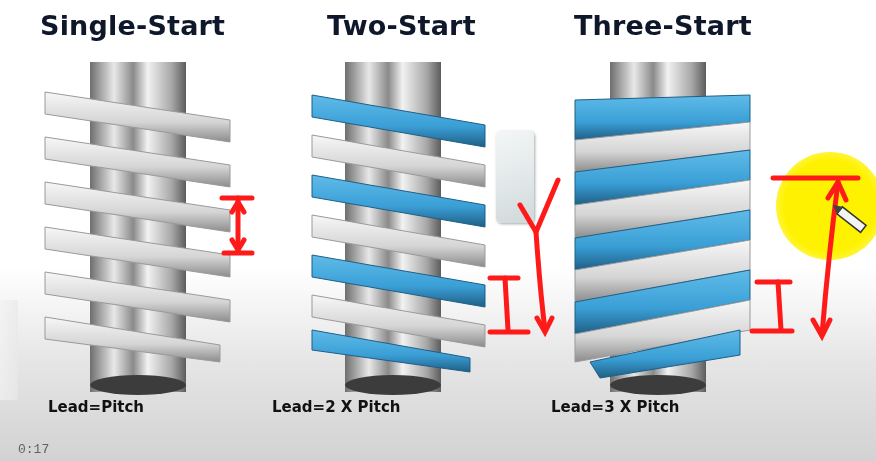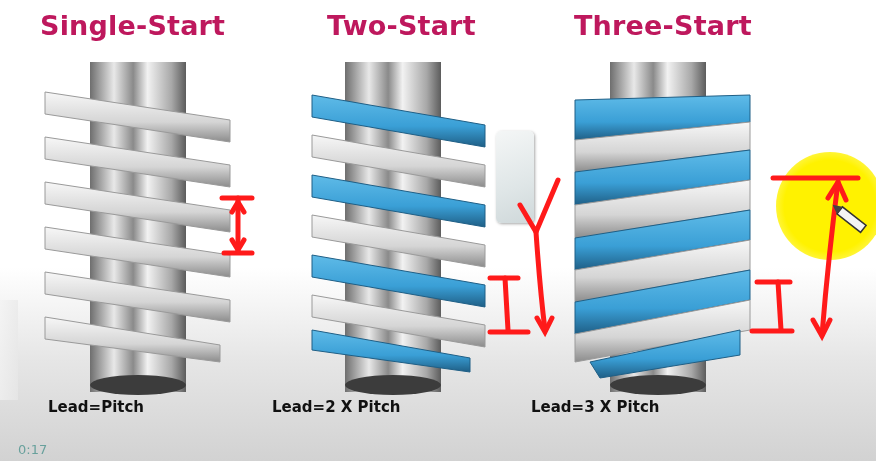--- a/index.html
+++ b/index.html
@@ -1,21 +1,21 @@
 <!DOCTYPE html>
 <html><head>
 <meta charset="utf-8">
 <style>
   html, body { margin:0; padding:0; }
   body { width:876px; height:461px; overflow:hidden; position:relative;
     font-family:"DejaVu Sans", sans-serif;
     background: linear-gradient(to bottom, #ffffff 0%, #ffffff 58%, #e6e6e6 78%, #d2d2d2 100%); }
-  .title { position:absolute; top:10px; font-weight:bold; font-size:27px; color:#be185d; letter-spacing:0.2px; }
+  .title { position:absolute; top:10px; font-weight:bold; font-size:27px; color:#0f172a; letter-spacing:0.2px; }
   .caption { position:absolute; top:398px; font-weight:bold; font-size:15px; color:#111; }
-  .timestamp { position:absolute; left:18px; top:442px; font-size:13px; color:#0f766e; opacity:0.55; }
+  .timestamp { position:absolute; left:18px; top:442px; font-size:13px; color:#000000; opacity:0.55;font-family:Liberation Mono, monospace; }
   .ghost-thumb { position:absolute; left:0; top:300px; width:18px; height:100px;
     background: linear-gradient(to right, #f3f3f3, #e8e8e8); opacity:0.7; }
   .sticky { position:absolute; left:496px; top:131px; width:38px; height:92px; border-radius:5px;
     background: linear-gradient(160deg, #f4f6f6 0%, #dfe6e7 60%, #cfd8da 100%);
     box-shadow: 1px 1px 3px rgba(0,0,0,0.35); }
   .highlight { position:absolute; left:776px; top:152px; width:108px; height:108px; border-radius:50%;
     background: radial-gradient(circle, #fff200 0%, #fff200 60%, rgba(255,242,0,0.6) 80%, rgba(255,242,0,0) 100%); }
   svg.overlay { position:absolute; left:0; top:0; }
 </style>
 </head>
@@ -130,15 +130,15 @@
   </g>
 
   <g transform="translate(840,210) rotate(38)">
     <rect x="0" y="-4" width="30" height="9" fill="#f4f4f4" stroke="#333" stroke-width="1.5"></rect>
     <polygon points="0,-4 -9,0.5 0,5" fill="#444"></polygon>
   </g>
 </svg>
 
 <div class="caption" style="left:48px">Lead=Pitch</div>
 <div class="caption" style="left:272px">Lead=2 X Pitch</div>
-<div class="caption" style="left:531px">Lead=3 X Pitch</div>
+<div class="caption" style="left:551px">Lead=3 X Pitch</div>
 
 <div class="timestamp">0:17</div>
 
 </body></html>

